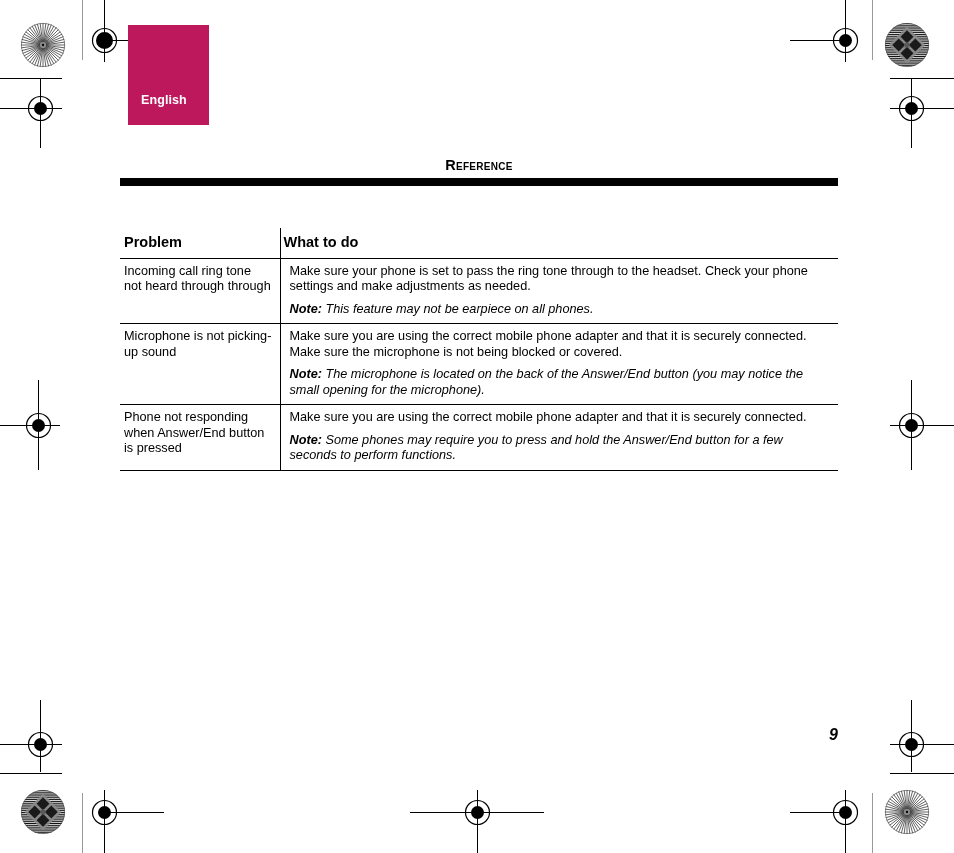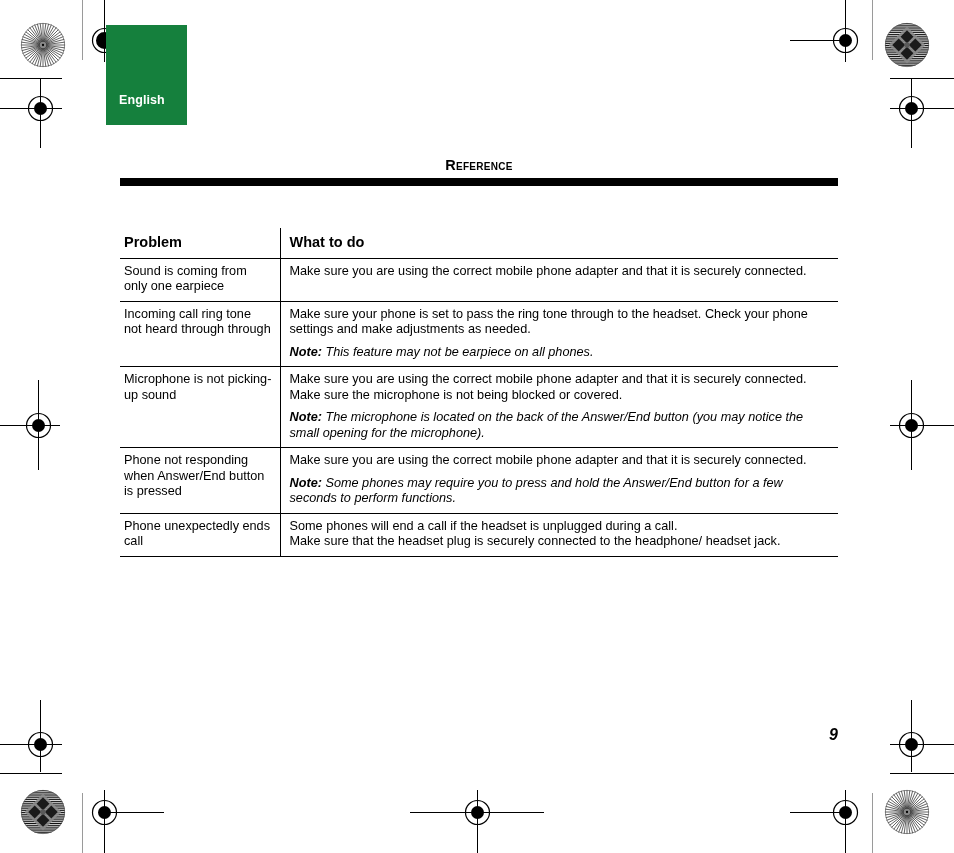--- a/index.html
+++ b/index.html
@@ -26,25 +26,25 @@
   .reg-target { position: absolute; }
   .star-target { position: absolute; }
   .crop-line { position: absolute; background: #000; }
   .crop-line.h { height: 1px; }
   .crop-line.v { width: 1px; }
   .thin-guide { position: absolute; background: #9a9a9a; width: 1px; }
 
   
   #lang-tab {
     position: absolute;
-    left: 106px;
+    left: 128px;
     top: 25px;
     width: 81px;
     height: 100px;
-    background: #15803d;
+    background: #be185d;
   }
   #lang-tab .lang-label {
     position: absolute;
     left: 13px;
     bottom: 18px;
     color: #ffffff;
     font-size: 12.5px;
     font-weight: bold;
     letter-spacing: 0.1px;
     white-space: nowrap;
@@ -95,21 +95,21 @@
     font-weight: normal;
   }
 
   #trouble-table thead th {
     font-size: 14.5px;
     font-weight: bold;
     padding: 6px 0 8px 0;
     border-bottom: 1.4px solid #000;
   }
   #trouble-table thead th.col-problem { padding-left: 4px; }
-  #trouble-table thead th.col-action  { padding-left: 9px; border-left: 1.2px solid #000; }
+  #trouble-table thead th.col-action  { padding-left: 3px; border-left: 1.2px solid #000; }
 
   #trouble-table tbody td {
     font-size: 12.7px;
     line-height: 1.22;
     border-bottom: 1.1px solid #000;
     padding-top: 5px;
     padding-bottom: 6px;
   }
   #trouble-table tbody td.col-problem { padding-left: 4px; padding-right: 8px; }
   #trouble-table tbody td.col-action  { padding-left: 9px; padding-right: 6px; border-left: 1.2px solid #000; }
@@ -430,26 +430,20 @@
     <col class="c-action">
   </colgroup>
   <thead>
     <tr>
       <th class="col-problem">Problem</th>
       <th class="col-action">What to do</th>
     </tr>
   </thead>
   <tbody id="table-body">
       <tr>
-        <td class="col-problem">Sound is coming from only one earpiece</td>
-        <td class="col-action">
-          <div class="para">Make sure you are using the correct mobile phone adapter and that it is securely connected.</div>
-        </td>
-      </tr>
-      <tr>
         <td class="col-problem">Incoming call ring tone not heard through through</td>
         <td class="col-action">
           <div class="para">Make sure your phone is set to pass the ring tone through to the headset. Check your phone settings and make adjustments as needed.</div>
           <div class="note"><span class="note-kw">Note:</span> <span>This feature may not be earpiece on all phones.</span></div>
         </td>
       </tr>
       <tr>
         <td class="col-problem">Microphone is not picking-up sound</td>
         <td class="col-action">
           <div class="para">Make sure you are using the correct mobile phone adapter and that it is securely connected.</div>
@@ -457,23 +451,16 @@
           <div class="note"><span class="note-kw">Note:</span> <span>The microphone is located on the back of the Answer/End button (you may notice the small opening for the microphone).</span></div>
         </td>
       </tr>
       <tr>
         <td class="col-problem">Phone not responding when Answer/End button is pressed</td>
         <td class="col-action">
           <div class="para">Make sure you are using the correct mobile phone adapter and that it is securely connected.</div>
           <div class="note"><span class="note-kw">Note:</span> <span>Some phones may require you to press and hold the Answer/End button for a few seconds to perform functions.</span></div>
         </td>
       </tr>
-      <tr>
-        <td class="col-problem">Phone unexpectedly ends call</td>
-        <td class="col-action">
-          <div class="para">Some phones will end a call if the headset is unplugged during a call.</div>
-          <div class="para">Make sure that the headset plug is securely connected to the headphone/ headset jack.</div>
-        </td>
-      </tr>
     </tbody>
 </table>
 
 <div id="folio">9</div>
 
 </body></html>

